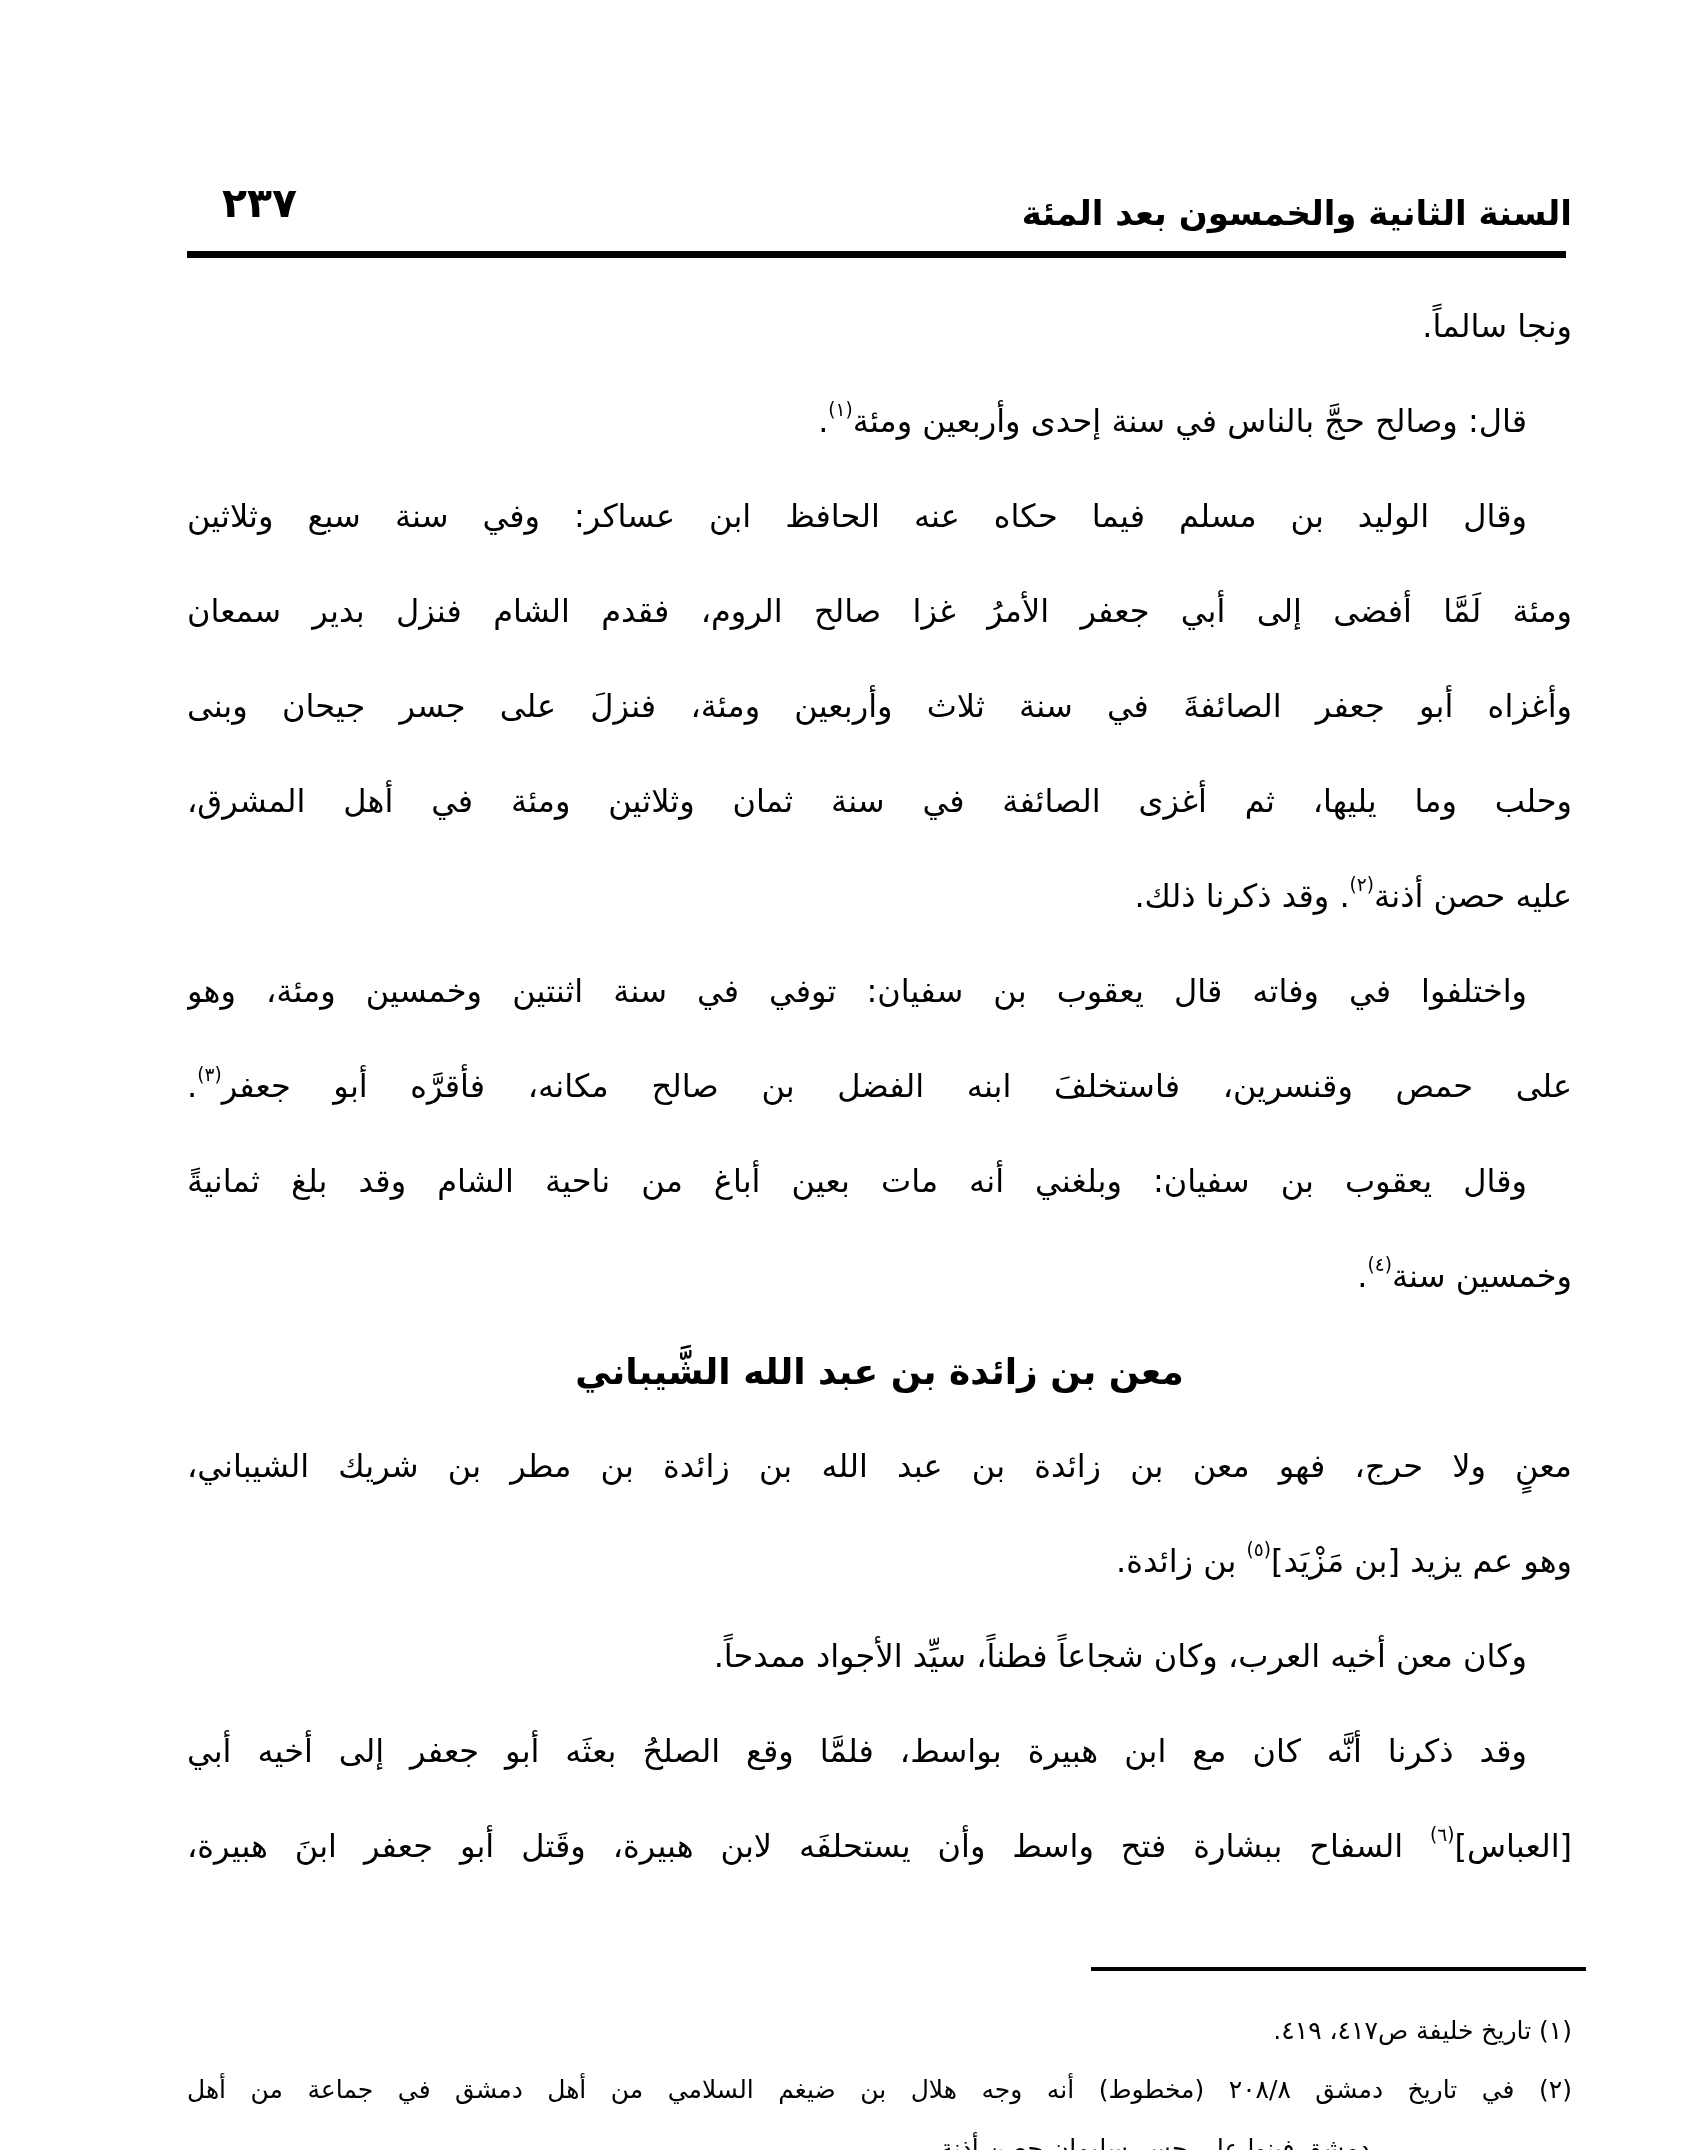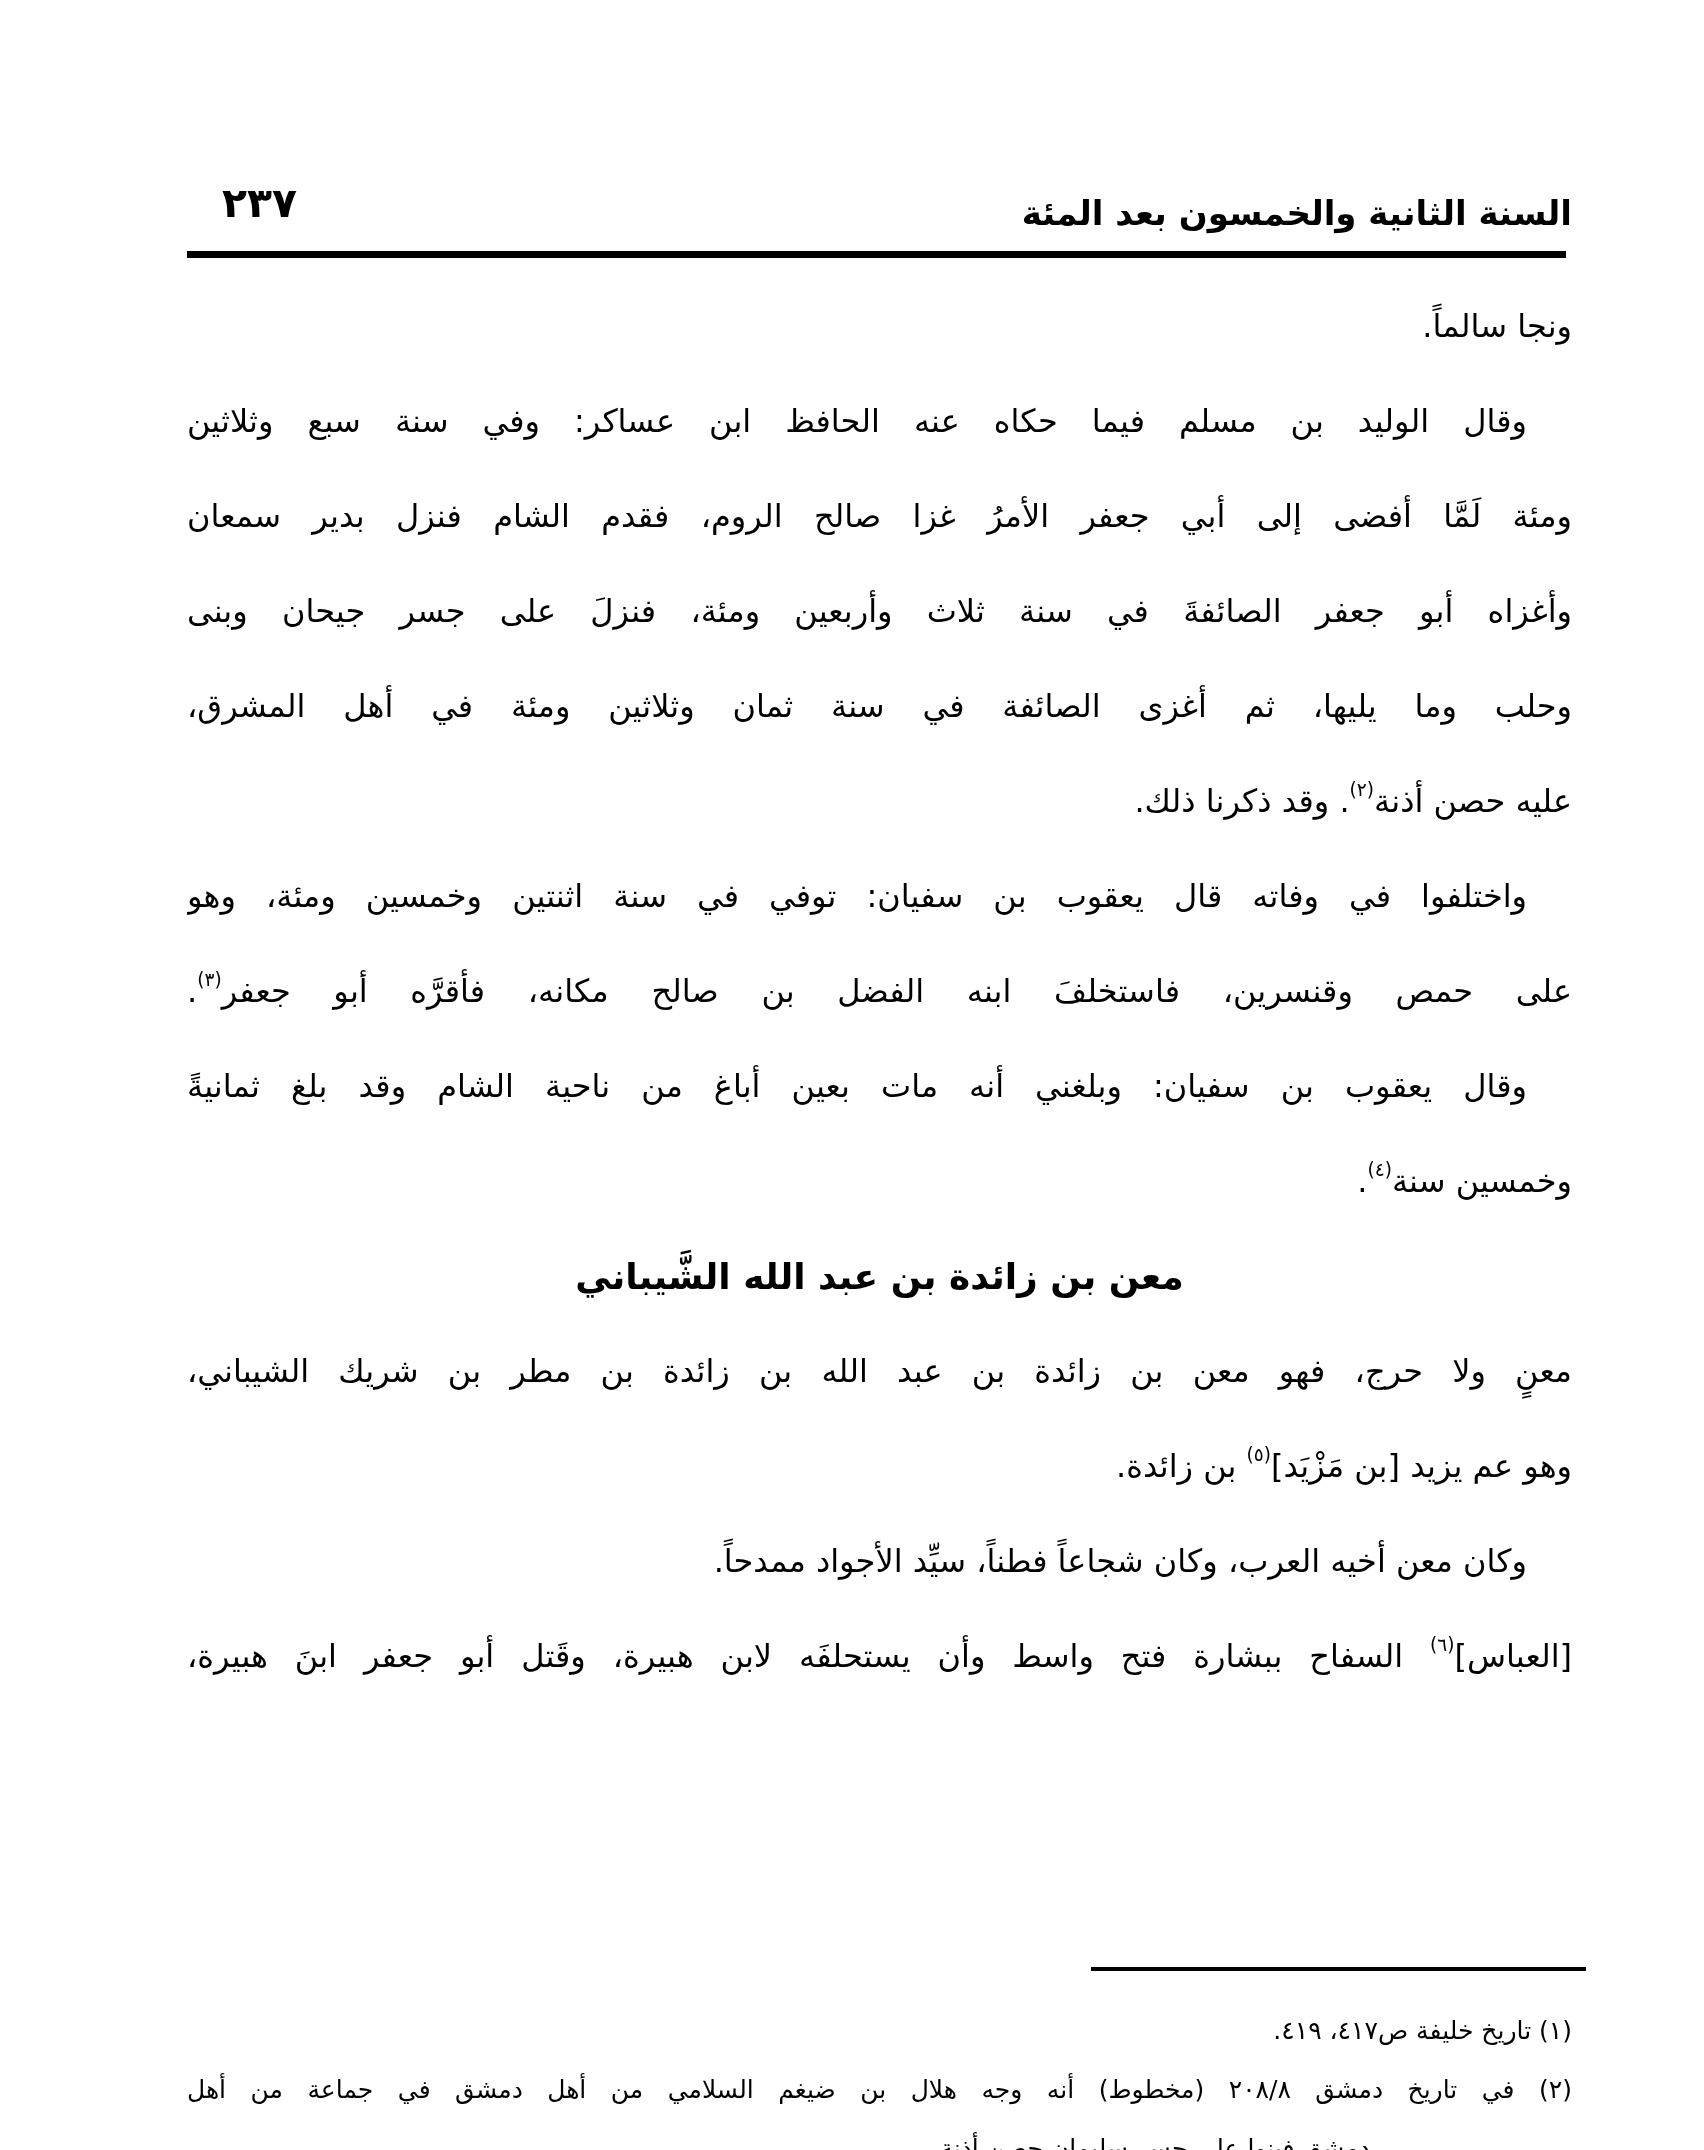--- a/index.html
+++ b/index.html
@@ -104,35 +104,37 @@
 <body>
 
 <div class="page">
 
   <div class="page-number">٢٣٧</div>
   <div class="running-title">السنة الثانية والخمسون بعد المئة</div>
   <div class="header-rule"></div>
 
   <div class="body-block">
     <div class="l">ونجا سالماً.</div>
+    <div class="l ind">قال: وصالح حجَّ بالناس في سنة إحدى وأربعين ومئة<sup>(١)</sup>.</div>
     <div class="l ind just">وقال الوليد بن مسلم فيما حكاه عنه الحافظ ابن عساكر: وفي سنة سبع وثلاثين</div>
     <div class="l just">ومئة لَمَّا أفضى إلى أبي جعفر الأمرُ غزا صالح الروم، فقدم الشام فنزل بدير سمعان</div>
     <div class="l just">وأغزاه أبو جعفر الصائفةَ في سنة ثلاث وأربعين ومئة، فنزلَ على جسر جيحان وبنى</div>
     <div class="l just">وحلب وما يليها، ثم أغزى الصائفة في سنة ثمان وثلاثين ومئة في أهل المشرق،</div>
     <div class="l">عليه حصن أذنة<sup>(٢)</sup>. وقد ذكرنا ذلك.</div>
     <div class="l ind just">واختلفوا في وفاته قال يعقوب بن سفيان: توفي في سنة اثنتين وخمسين ومئة، وهو</div>
     <div class="l just">على حمص وقنسرين، فاستخلفَ ابنه الفضل بن صالح مكانه، فأقرَّه أبو جعفر<sup>(٣)</sup>.</div>
     <div class="l ind just">وقال يعقوب بن سفيان: وبلغني أنه مات بعين أباغ من ناحية الشام وقد بلغ ثمانيةً</div>
     <div class="l">وخمسين سنة<sup>(٤)</sup>.</div>
 
     <div class="section-heading">معن بن زائدة بن عبد الله الشَّيباني</div>
 
     <div class="l just">معنٍ ولا حرج، فهو معن بن زائدة بن عبد الله بن زائدة بن مطر بن شريك الشيباني،</div>
     <div class="l">وهو عم يزيد [بن مَزْيَد]<sup>(٥)</sup> بن زائدة.</div>
     <div class="l ind">وكان معن أخيه العرب، وكان شجاعاً فطناً، سيِّد الأجواد ممدحاً.</div>
+    <div class="l ind just">وقد ذكرنا أنَّه كان مع ابن هبيرة بواسط، فلمَّا وقع الصلحُ بعثَه أبو جعفر إلى أخيه أبي</div>
     <div class="l just">[العباس]<sup>(٦)</sup> السفاح ببشارة فتح واسط وأن يستحلفَه لابن هبيرة، وقَتل أبو جعفر ابنَ هبيرة،</div>
   </div>
 
   <div class="footnote-sep"></div>
   <div class="footnotes-block">
     <div class="f">(١) تاريخ خليفة ص٤١٧، ٤١٩.</div>
     <div class="f just">(٢) في تاريخ دمشق ٢٠٨/٨ (مخطوط) أنه وجه هلال بن ضيغم السلامي من أهل دمشق في جماعة من أهل</div>
     <div class="f cont">دمشق فبنوا على جسر سليمان حصن أذنة.</div>
 
   </div>

